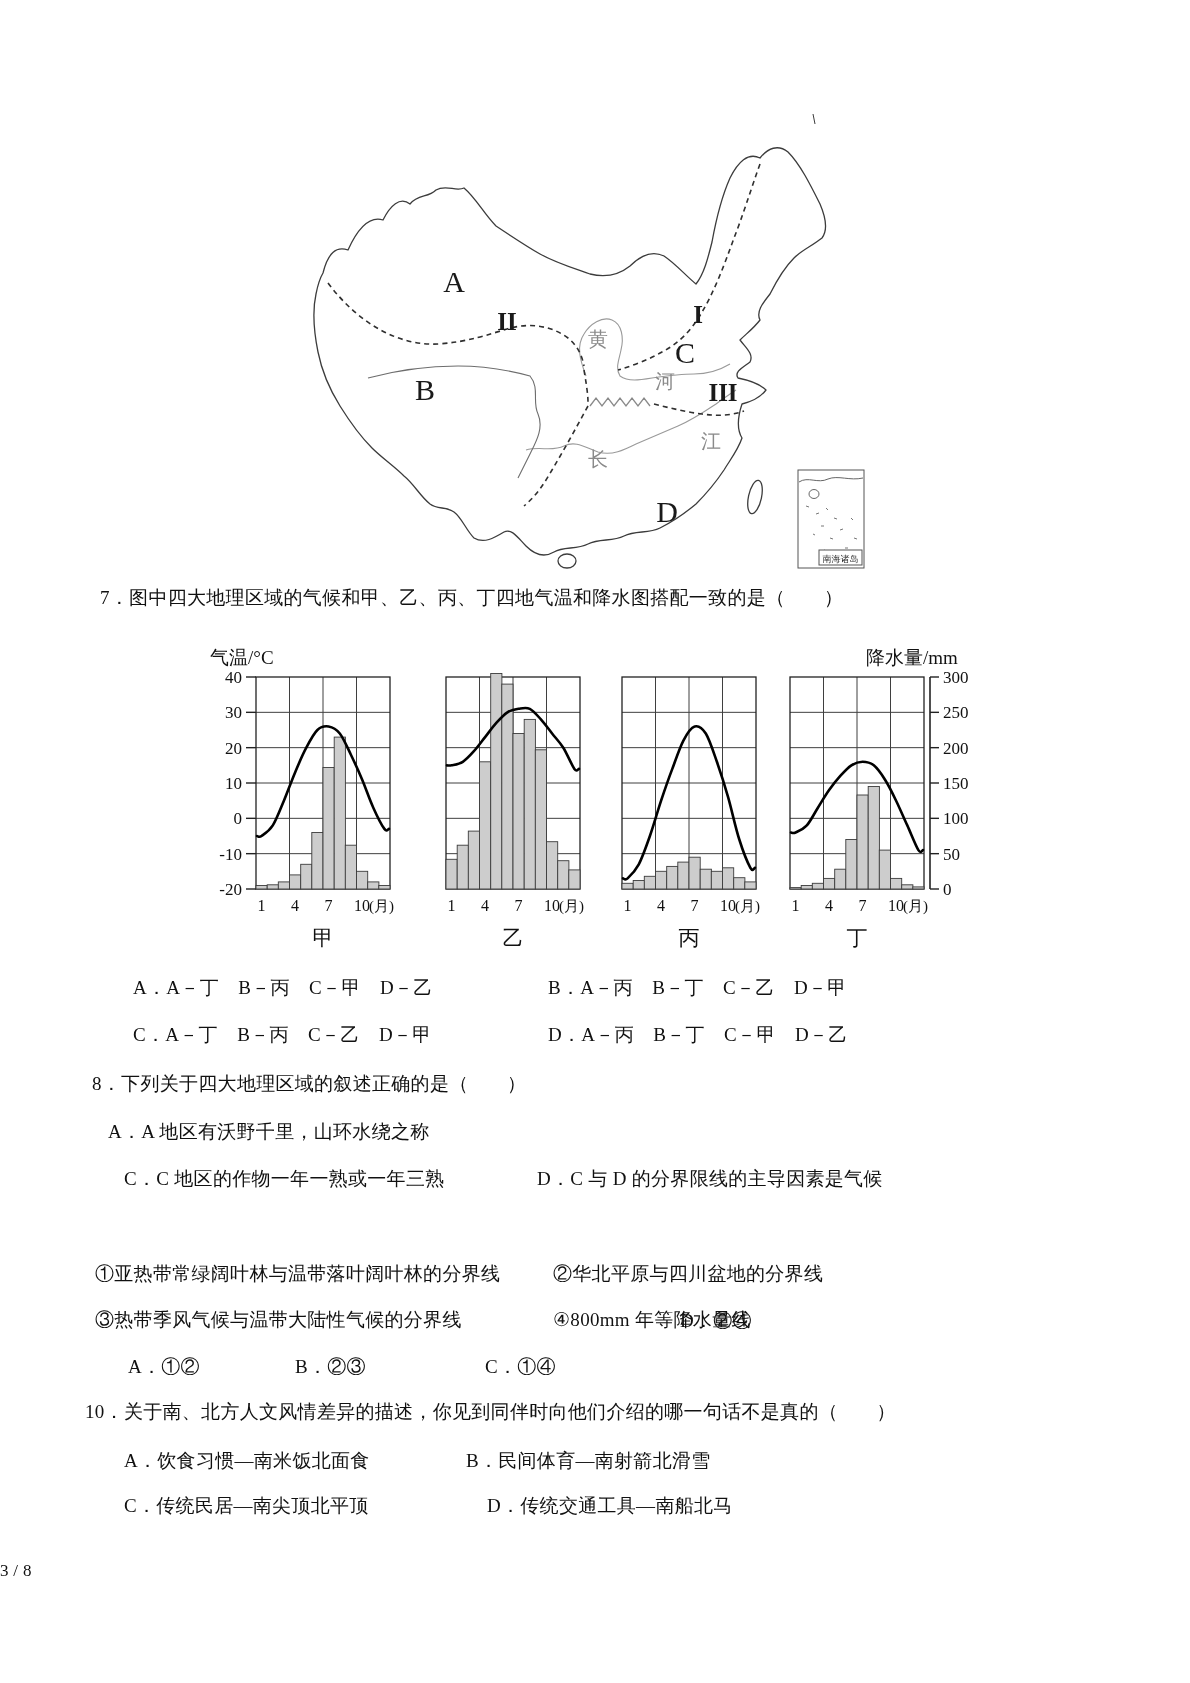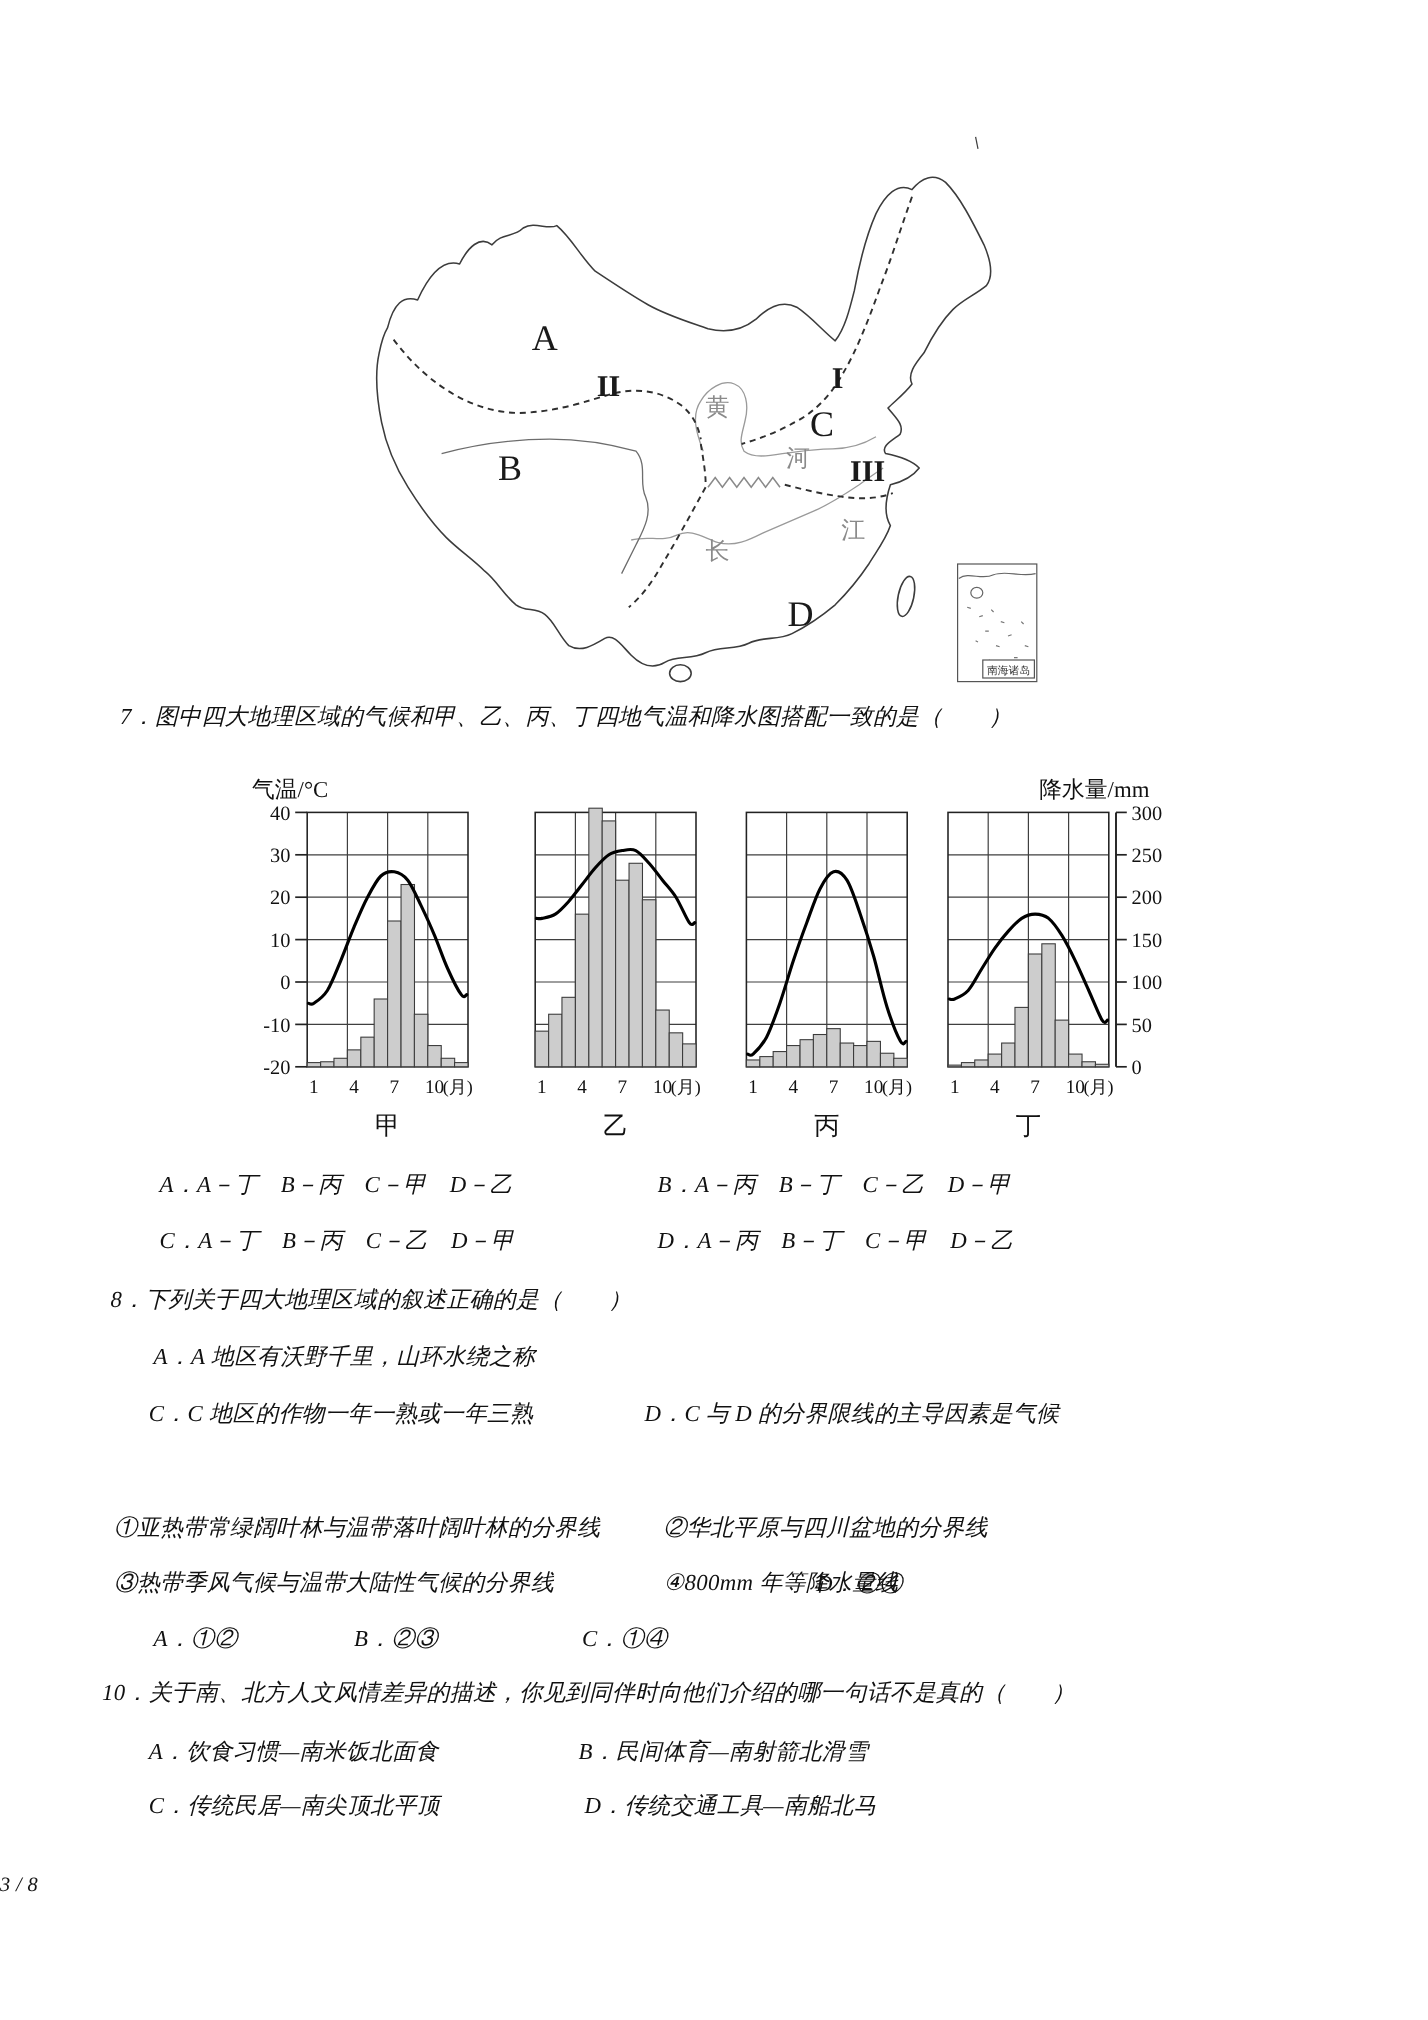--- a/index.html
+++ b/index.html
@@ -1,20 +1,20 @@
 <!DOCTYPE html>
 <html><head>
 <meta charset="utf-8">
 <style>
   html,body{margin:0;padding:0;background:#ffffff;}
   .sheet{
     position:relative;width:1190px;height:1683px;background:#fff;
     font-family:"Liberation Serif","DejaVu Serif",serif;color:#111;overflow:hidden;
   }
-  .t{position:absolute;font-size:19px;line-height:1.25;white-space:pre;letter-spacing:.3px;font-style:italic;}
+  .t{position:absolute;font-size:19px;line-height:1.25;white-space:pre;letter-spacing:.3px;}
   .footer{font-size:17px;left:0;width:100%;text-align:left;}
   svg text{font-family:"Liberation Serif","DejaVu Serif",serif;}
   .mapsvg{position:absolute;left:268px;top:98px;}
   .charts{position:absolute;left:190px;top:628px;}
 </style>
 </head>
 <body>
 
 <div class="sheet">
 
@@ -246,33 +246,33 @@
         </g>
       </svg>
   </div>
 
   <div class="t" style="left:133px;top:976px">A．A－丁　B－丙　C－甲　D－乙</div>
   <div class="t" style="left:548px;top:976px">B．A－丙　B－丁　C－乙　D－甲</div>
   <div class="t" style="left:133px;top:1023px">C．A－丁　B－丙　C－乙　D－甲</div>
   <div class="t" style="left:548px;top:1023px">D．A－丙　B－丁　C－甲　D－乙</div>
 
   <div class="t" style="left:92px;top:1072px">8．下列关于四大地理区域的叙述正确的是（　　）</div>
-  <div class="t" style="left:128px;top:1120px">A．A 地区有沃野千里，山环水绕之称</div>
+  <div class="t" style="left:108px;top:1120px">A．A 地区有沃野千里，山环水绕之称</div>
   <div class="t" style="left:124px;top:1167px">C．C 地区的作物一年一熟或一年三熟</div>
   <div class="t" style="left:537px;top:1167px">D．C 与 D 的分界限线的主导因素是气候</div>
 
   <div class="t" style="left:95px;top:1262px">①亚热带常绿阔叶林与温带落叶阔叶林的分界线</div>
   <div class="t" style="left:553px;top:1262px">②华北平原与四川盆地的分界线</div>
   <div class="t" style="left:95px;top:1308px">③热带季风气候与温带大陆性气候的分界线</div>
   <div class="t" style="left:553px;top:1308px">④800mm 年等降水量线</div>
   <div class="t" style="left:128px;top:1355px">A．①②</div>
   <div class="t" style="left:295px;top:1355px">B．②③</div>
   <div class="t" style="left:485px;top:1355px">C．①④</div>
   <div class="t" style="left:680px;top:1309px">D．②④</div>
 
   <div class="t" style="left:85px;top:1400px">10．关于南、北方人文风情差异的描述，你见到同伴时向他们介绍的哪一句话不是真的（　　）</div>
   <div class="t" style="left:124px;top:1449px">A．饮食习惯—南米饭北面食</div>
-  <div class="t" style="left:482px;top:1449px">B．民间体育—南射箭北滑雪</div>
+  <div class="t" style="left:466px;top:1449px">B．民间体育—南射箭北滑雪</div>
   <div class="t" style="left:124px;top:1494px">C．传统民居—南尖顶北平顶</div>
   <div class="t" style="left:487px;top:1494px">D．传统交通工具—南船北马</div>
 
   <div class="t footer" style="top:1560px">3 / 8</div>
 </div>
 
 </body></html>

